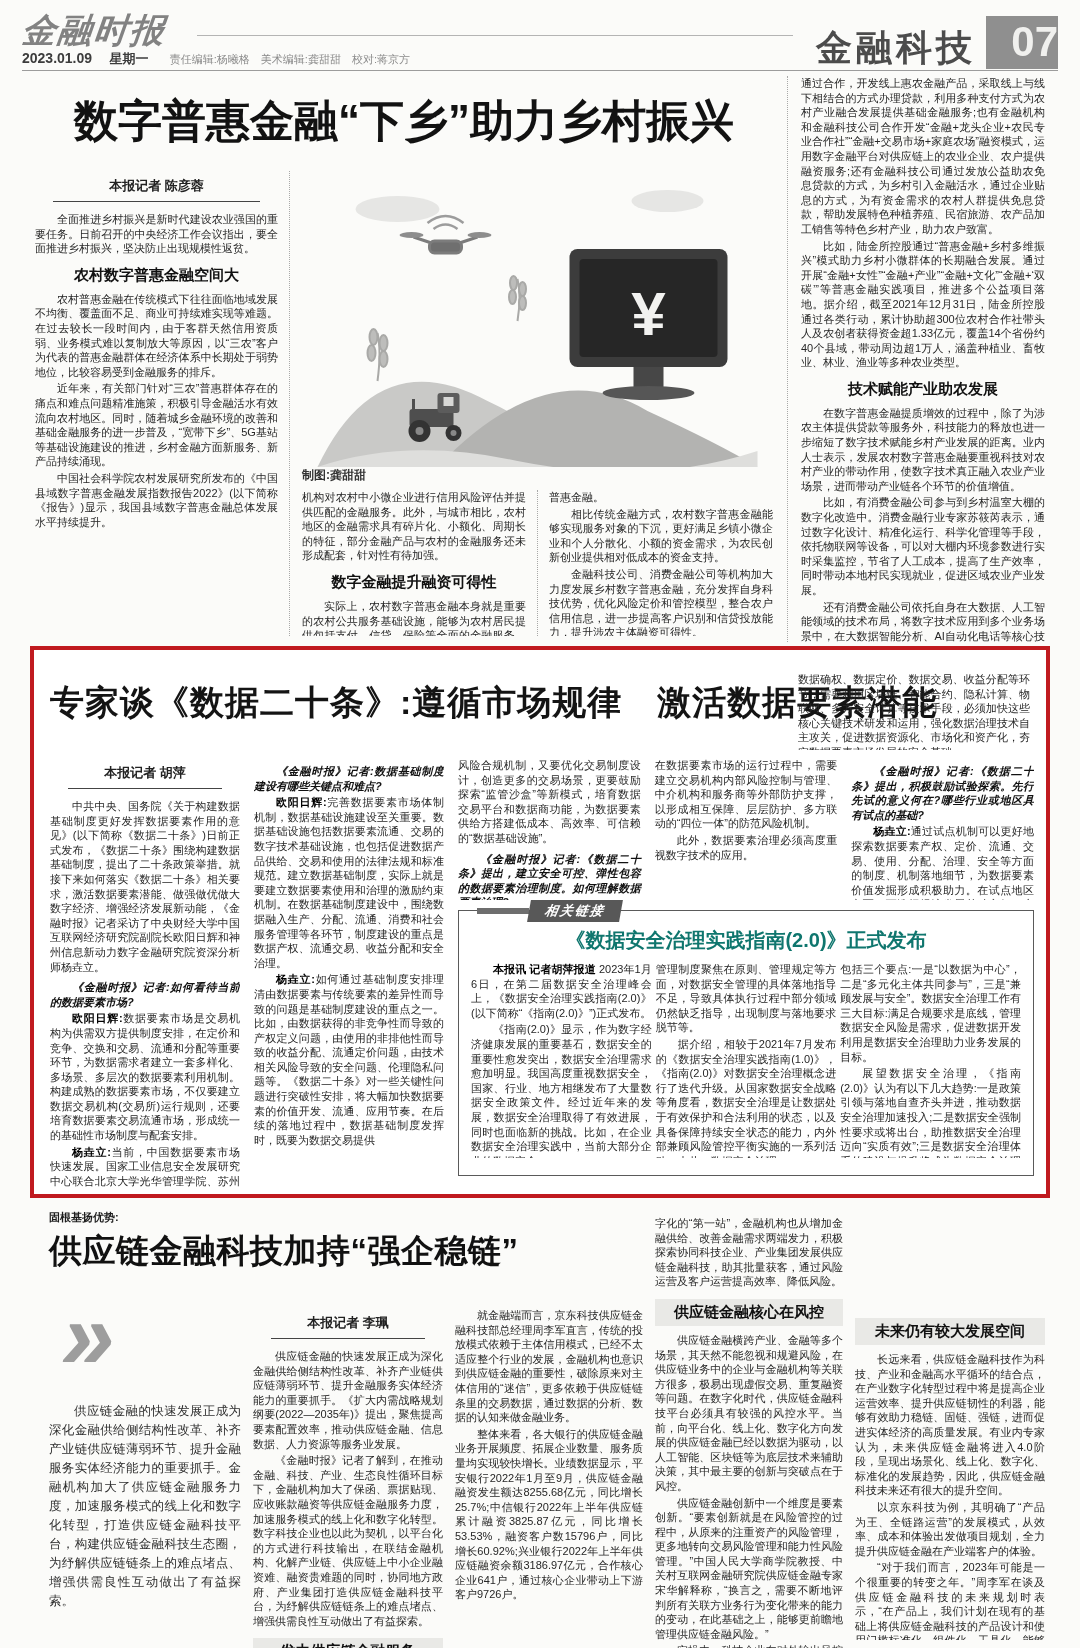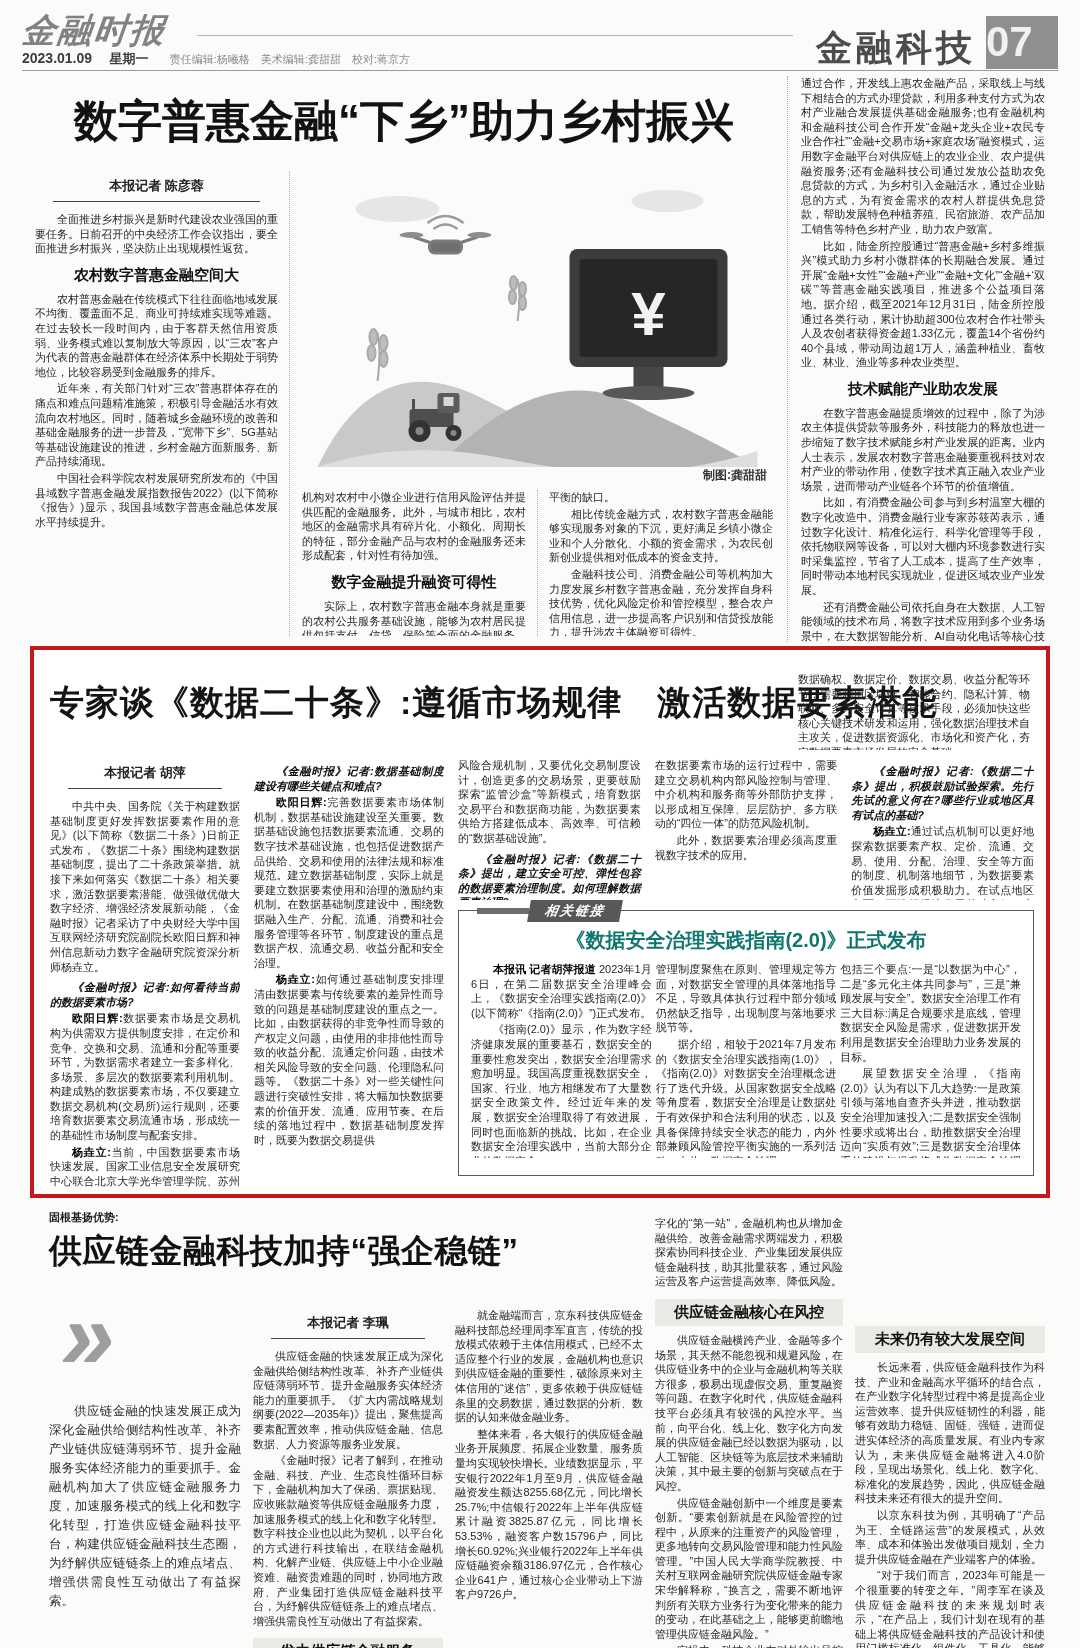--- a/index.html
+++ b/index.html
@@ -6,21 +6,21 @@
   .page{position:relative;width:1080px;height:1648px;margin:0 auto;background:#fbfbf9;
         overflow:hidden;font-family:"Liberation Sans",sans-serif;color:#222;}
   
   .header{position:absolute;left:22px;right:22px;top:8px;height:60px;}
   .logo{position:absolute;left:0;top:0;font-size:34px;font-weight:900;font-style:italic;
         color:#828282;letter-spacing:2px;transform:skewX(-6deg);}
   .h-line{position:absolute;left:175px;right:265px;top:27px;border-top:1.5px solid #b4b4b4;}
   .section-title{position:absolute;right:82px;top:16px;font-size:36px;font-weight:900;
         color:#4c4c4c;letter-spacing:4px;}
   .page-no{position:absolute;right:0;top:8px;width:72px;height:53px;background:#8f8f8f;
-        color:#f0f0ee;font-size:42px;font-weight:900;text-align:left;line-height:52px;}
+        color:#f0f0ee;font-size:42px;font-weight:900;text-align:right;line-height:52px;}
   .date-row{position:absolute;left:0;top:42px;font-size:12px;color:#555;white-space:nowrap;}
   .date-row .d{font-weight:bold;font-size:14px;color:#3c3c3c;margin-right:14px;}
   .date-row .w{font-weight:bold;font-size:13px;color:#3c3c3c;margin-right:18px;}
   .date-row .e{font-size:11px;color:#8a8a8a;}
   .header-rule{position:absolute;left:22px;right:22px;top:70px;border-top:1px solid #9c9c9c;}
   
   p.t{font-size:11px;line-height:14.6px;text-indent:2em;text-align:justify;margin:0 0 2px;color:#262626;}
   p.lead1{font-size:11px;line-height:14.6px;text-indent:0;text-align:justify;margin:0 0 2px;color:#262626;}
   .byline{text-align:center;font-size:13px;font-weight:bold;color:#222;border-bottom:1px solid #444;
         padding:4px 0 6px;margin:2px 18px 10px;}
@@ -34,21 +34,21 @@
   .a1-right{position:absolute;right:0;top:0;width:258px;height:566px;overflow:hidden;
         border-left:1px dotted #a8a8a8;padding-left:13px;box-sizing:border-box;}
   .a1-left{position:absolute;left:0;top:0;width:738px;}
   .a1-headline{font-size:44px;font-weight:900;color:#121212;text-align:center;
         letter-spacing:0;padding:16px 0 20px;white-space:nowrap;}
   .a1-body{display:flex;}
   .a1-col1{width:254px;flex:none;height:452px;overflow:hidden;padding-right:11px;box-sizing:border-box;}
   .a1-mid{flex:1;border-left:1px dotted #a8a8a8;padding-left:12px;min-width:0;}
   .illo{height:296px;}
   .illo svg{width:100%;height:100%;}
-  .caption{text-align:right;font-size:12px;font-weight:bold;color:#333;margin:0 6px 6px 0;}
+  .caption{font-size:12px;font-weight:bold;color:#333;margin:0 6px 6px 0;}
   .a1-midcols{display:flex;}
   .a1-midcols .mc{flex:1;min-width:0;height:146px;overflow:hidden;}
   .a1-midcols .mc+.mc{border-left:1px dotted #a8a8a8;padding-left:11px;margin-left:11px;}
   
   .a2{position:absolute;left:30px;top:646px;width:1020px;height:552px;background:#fff;
       border:4px solid #c01a1f;box-sizing:border-box;padding:0 16px;overflow:hidden;}
   .a2-headrow{display:flex;align-items:flex-start;margin-top:22px;}
   .a2-headline{width:736px;flex:none;font-size:34px;font-weight:900;color:#141414;
       text-align:center;letter-spacing:1px;white-space:nowrap;padding-top:8px;}
   .a2-c5head{flex:1;min-width:0;padding-left:12px;height:78px;overflow:hidden;}
@@ -72,21 +72,21 @@
   .a3-head{position:absolute;left:14px;top:6px;width:480px;}
   .kicker{font-size:11px;font-weight:bold;color:#1d1d1d;margin-bottom:4px;}
   .a3-headline{font-size:33px;font-weight:900;color:#111;white-space:nowrap;letter-spacing:0.5px;}
   .a3-quote{position:absolute;left:26px;top:84px;font-size:96px;line-height:1;
       color:#9d9d9d;font-weight:bold;font-style:italic;}
   .a3-summary{position:absolute;left:14px;top:198px;width:192px;height:246px;overflow:hidden;}
   .a3-summary p{font-size:12.5px;line-height:19px;text-indent:2em;text-align:justify;color:#2e2e2e;margin:0;}
   .a3-c2{position:absolute;left:218px;top:104px;width:190px;height:340px;overflow:hidden;}
   .a3-c3{position:absolute;left:420px;top:104px;width:188px;height:340px;overflow:hidden;}
   .a3-c4{position:absolute;left:620px;top:12px;width:188px;height:432px;overflow:hidden;}
-  .a3-c5{position:absolute;left:820px;top:12px;width:190px;height:432px;overflow:hidden;}
+  .a3-c5{position:absolute;left:820px;top:4px;width:190px;height:432px;overflow:hidden;}
   .a3-c5 .spacer{height:100px;}
 </style>
 </head>
 <body>
 
 <div class="page">
 
   <div class="header">
     <div class="logo">金融时报</div>
     <div class="h-line"></div>
@@ -167,21 +167,21 @@
             </svg>
           </div>
           <div class="caption">制图:龚甜甜</div>
           <div class="a1-midcols">
             <div class="mc">
               <p class="lead1">机构对农村中小微企业进行信用风险评估并提供匹配的金融服务。此外，与城市相比，农村地区的金融需求具有碎片化、小额化、周期长的特征，部分金融产品与农村的金融服务还未形成配套，针对性有待加强。</p>
               <div class="subhead">数字金融提升融资可得性</div>
               <p class="t">实际上，农村数字普惠金融本身就是重要的农村公共服务基础设施，能够为农村居民提供包括支付、信贷、保险等全面的金融服务，弥补传统金融服务城乡发展不</p>
             </div>
             <div class="mc">
-              <p class="lead1">平衡的缺口。</p>
+              <p class="lead1">普惠金融。</p>
               <p class="t">相比传统金融方式，农村数字普惠金融能够实现服务对象的下沉，更好满足乡镇小微企业和个人分散化、小额的资金需求，为农民创新创业提供相对低成本的资金支持。</p>
               <p class="t">金融科技公司、消费金融公司等机构加大力度发展乡村数字普惠金融，充分发挥自身科技优势，优化风险定价和管控模型，整合农户信用信息，进一步提高客户识别和信贷投放能力，提升涉农主体融资可得性。</p>
 
             </div>
           </div>
         </div>
       </div>
     </div>
     <div class="a1-right">
       <p class="lead1">通过合作，开发线上惠农金融产品，采取线上与线下相结合的方式办理贷款，利用多种支付方式为农村产业融合发展提供基础金融服务;也有金融机构和金融科技公司合作开发“金融+龙头企业+农民专业合作社”“金融+交易市场+家庭农场”融资模式，运用数字金融平台对供应链上的农业企业、农户提供融资服务;还有金融科技公司通过发放公益助农免息贷款的方式，为乡村引入金融活水，通过企业贴息的方式，为有资金需求的农村人群提供免息贷款，帮助发展特色种植养殖、民宿旅游、农产品加工销售等特色乡村产业，助力农户致富。</p>

